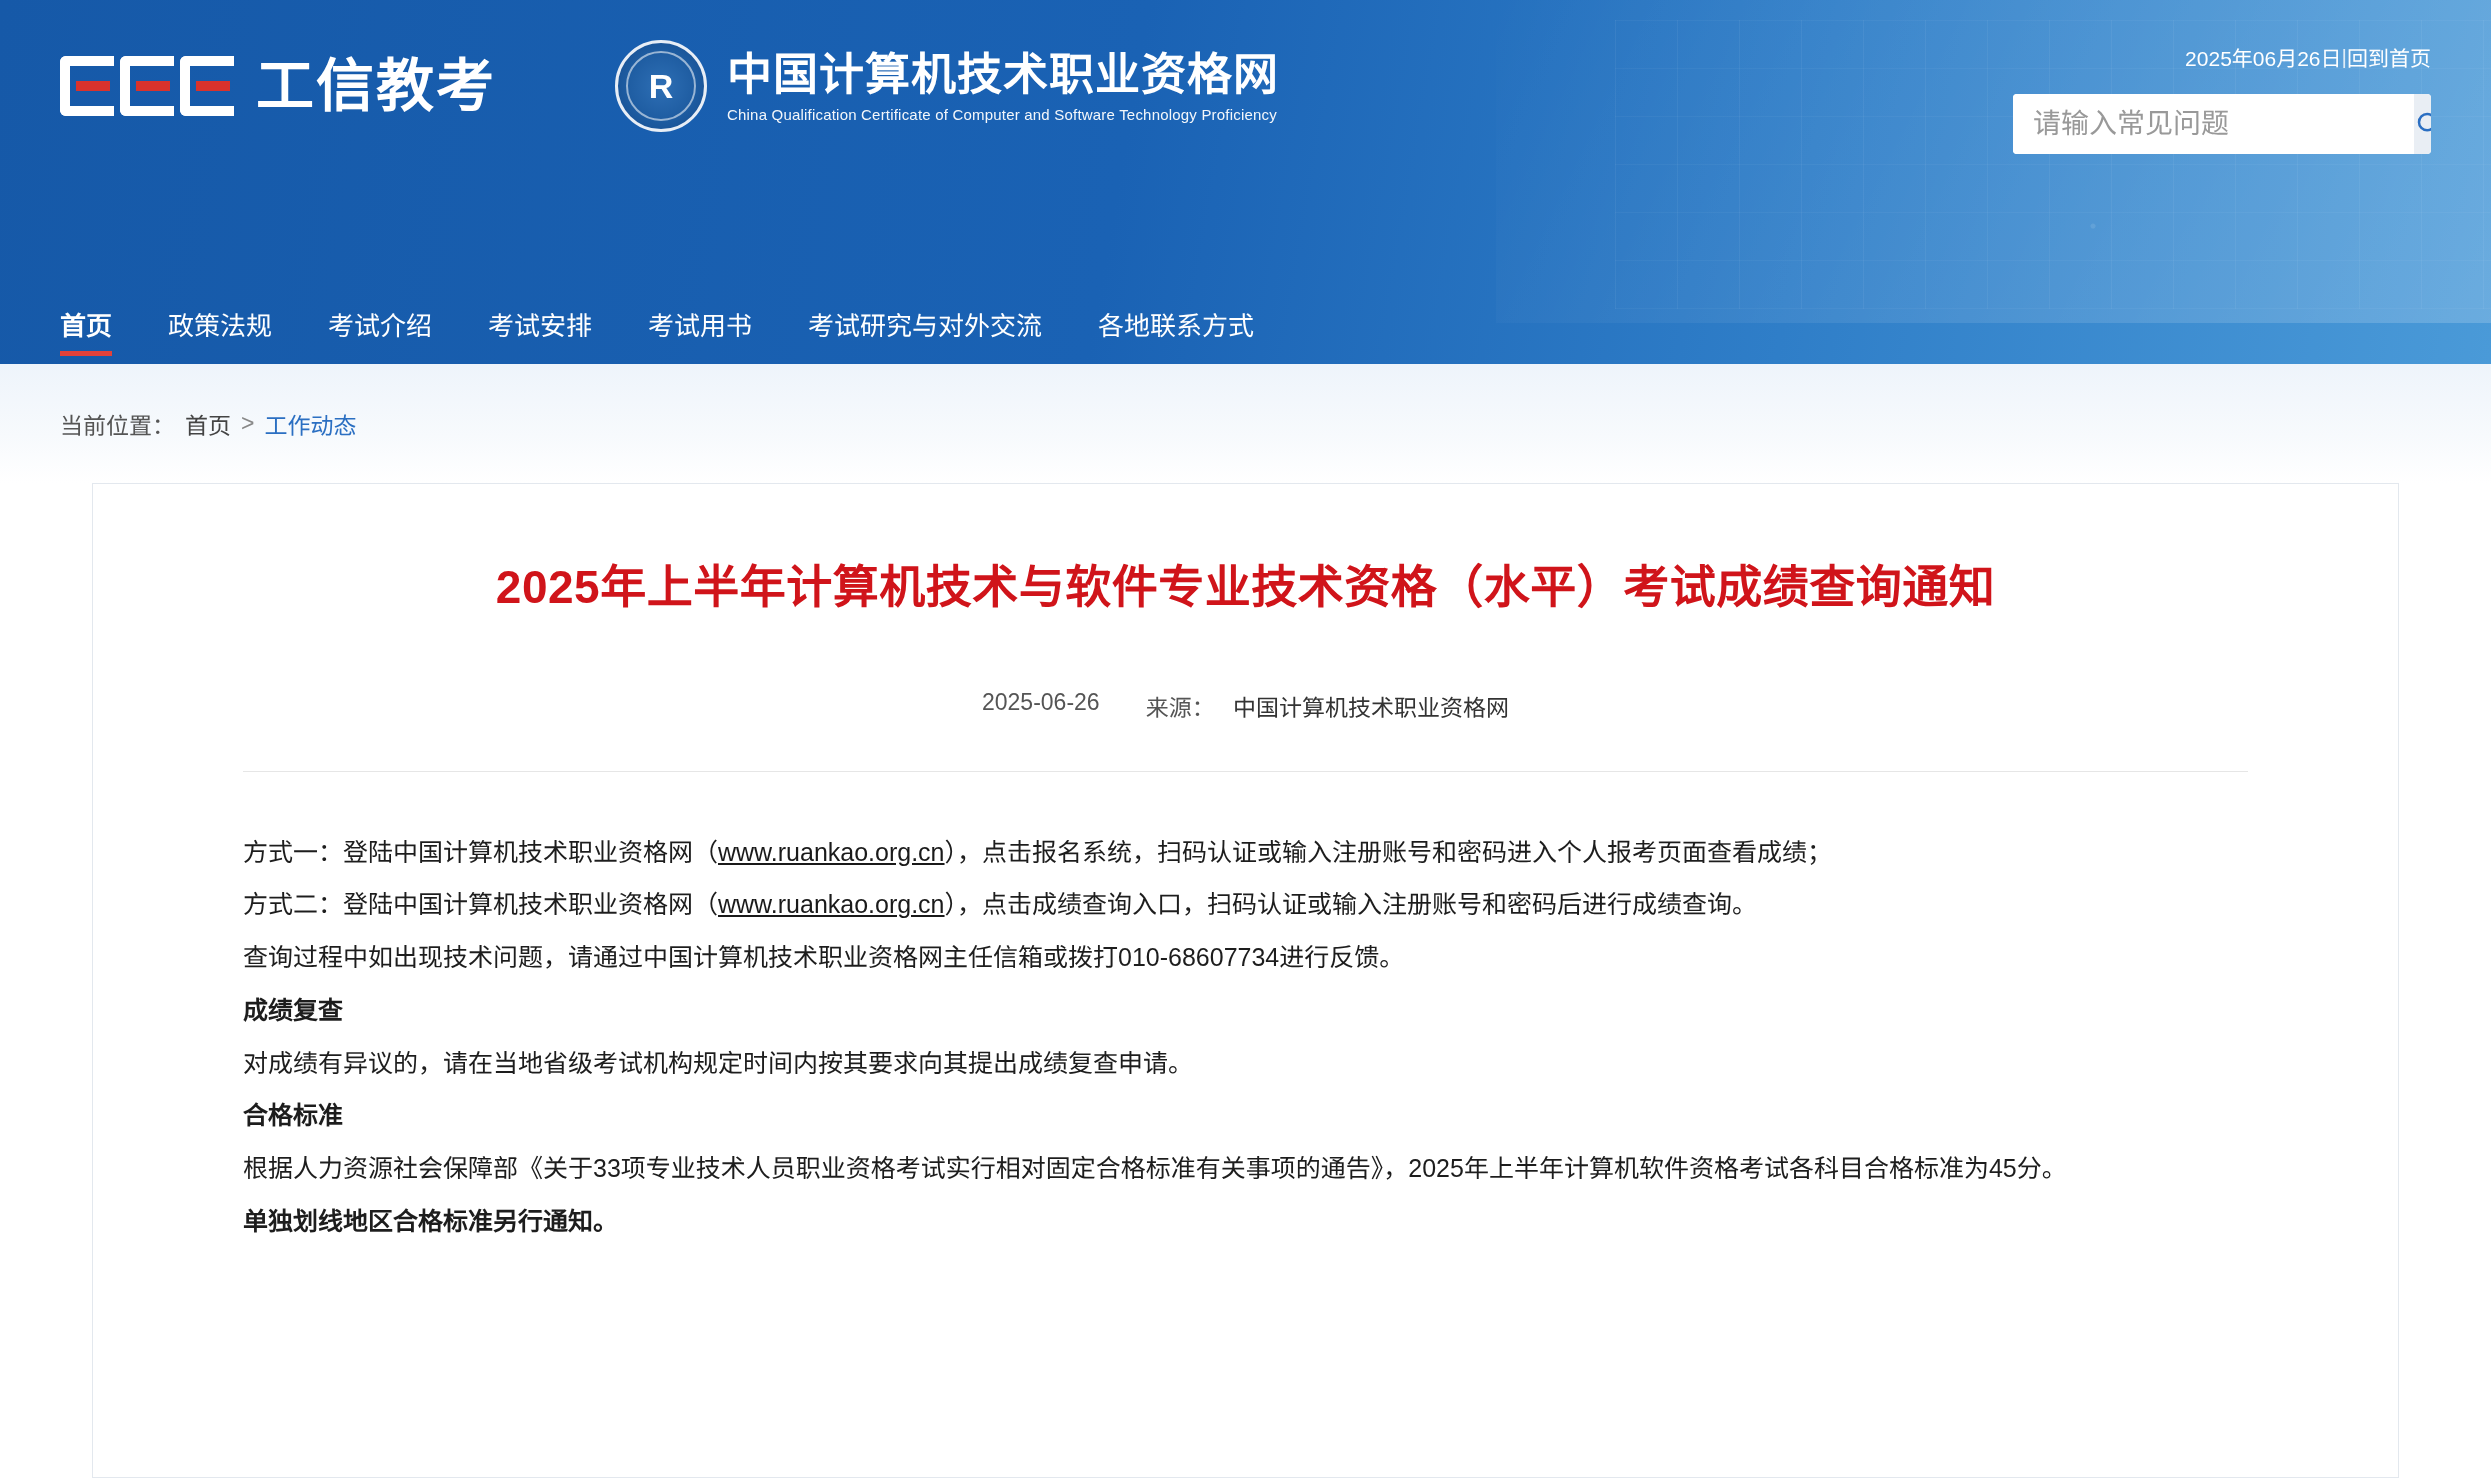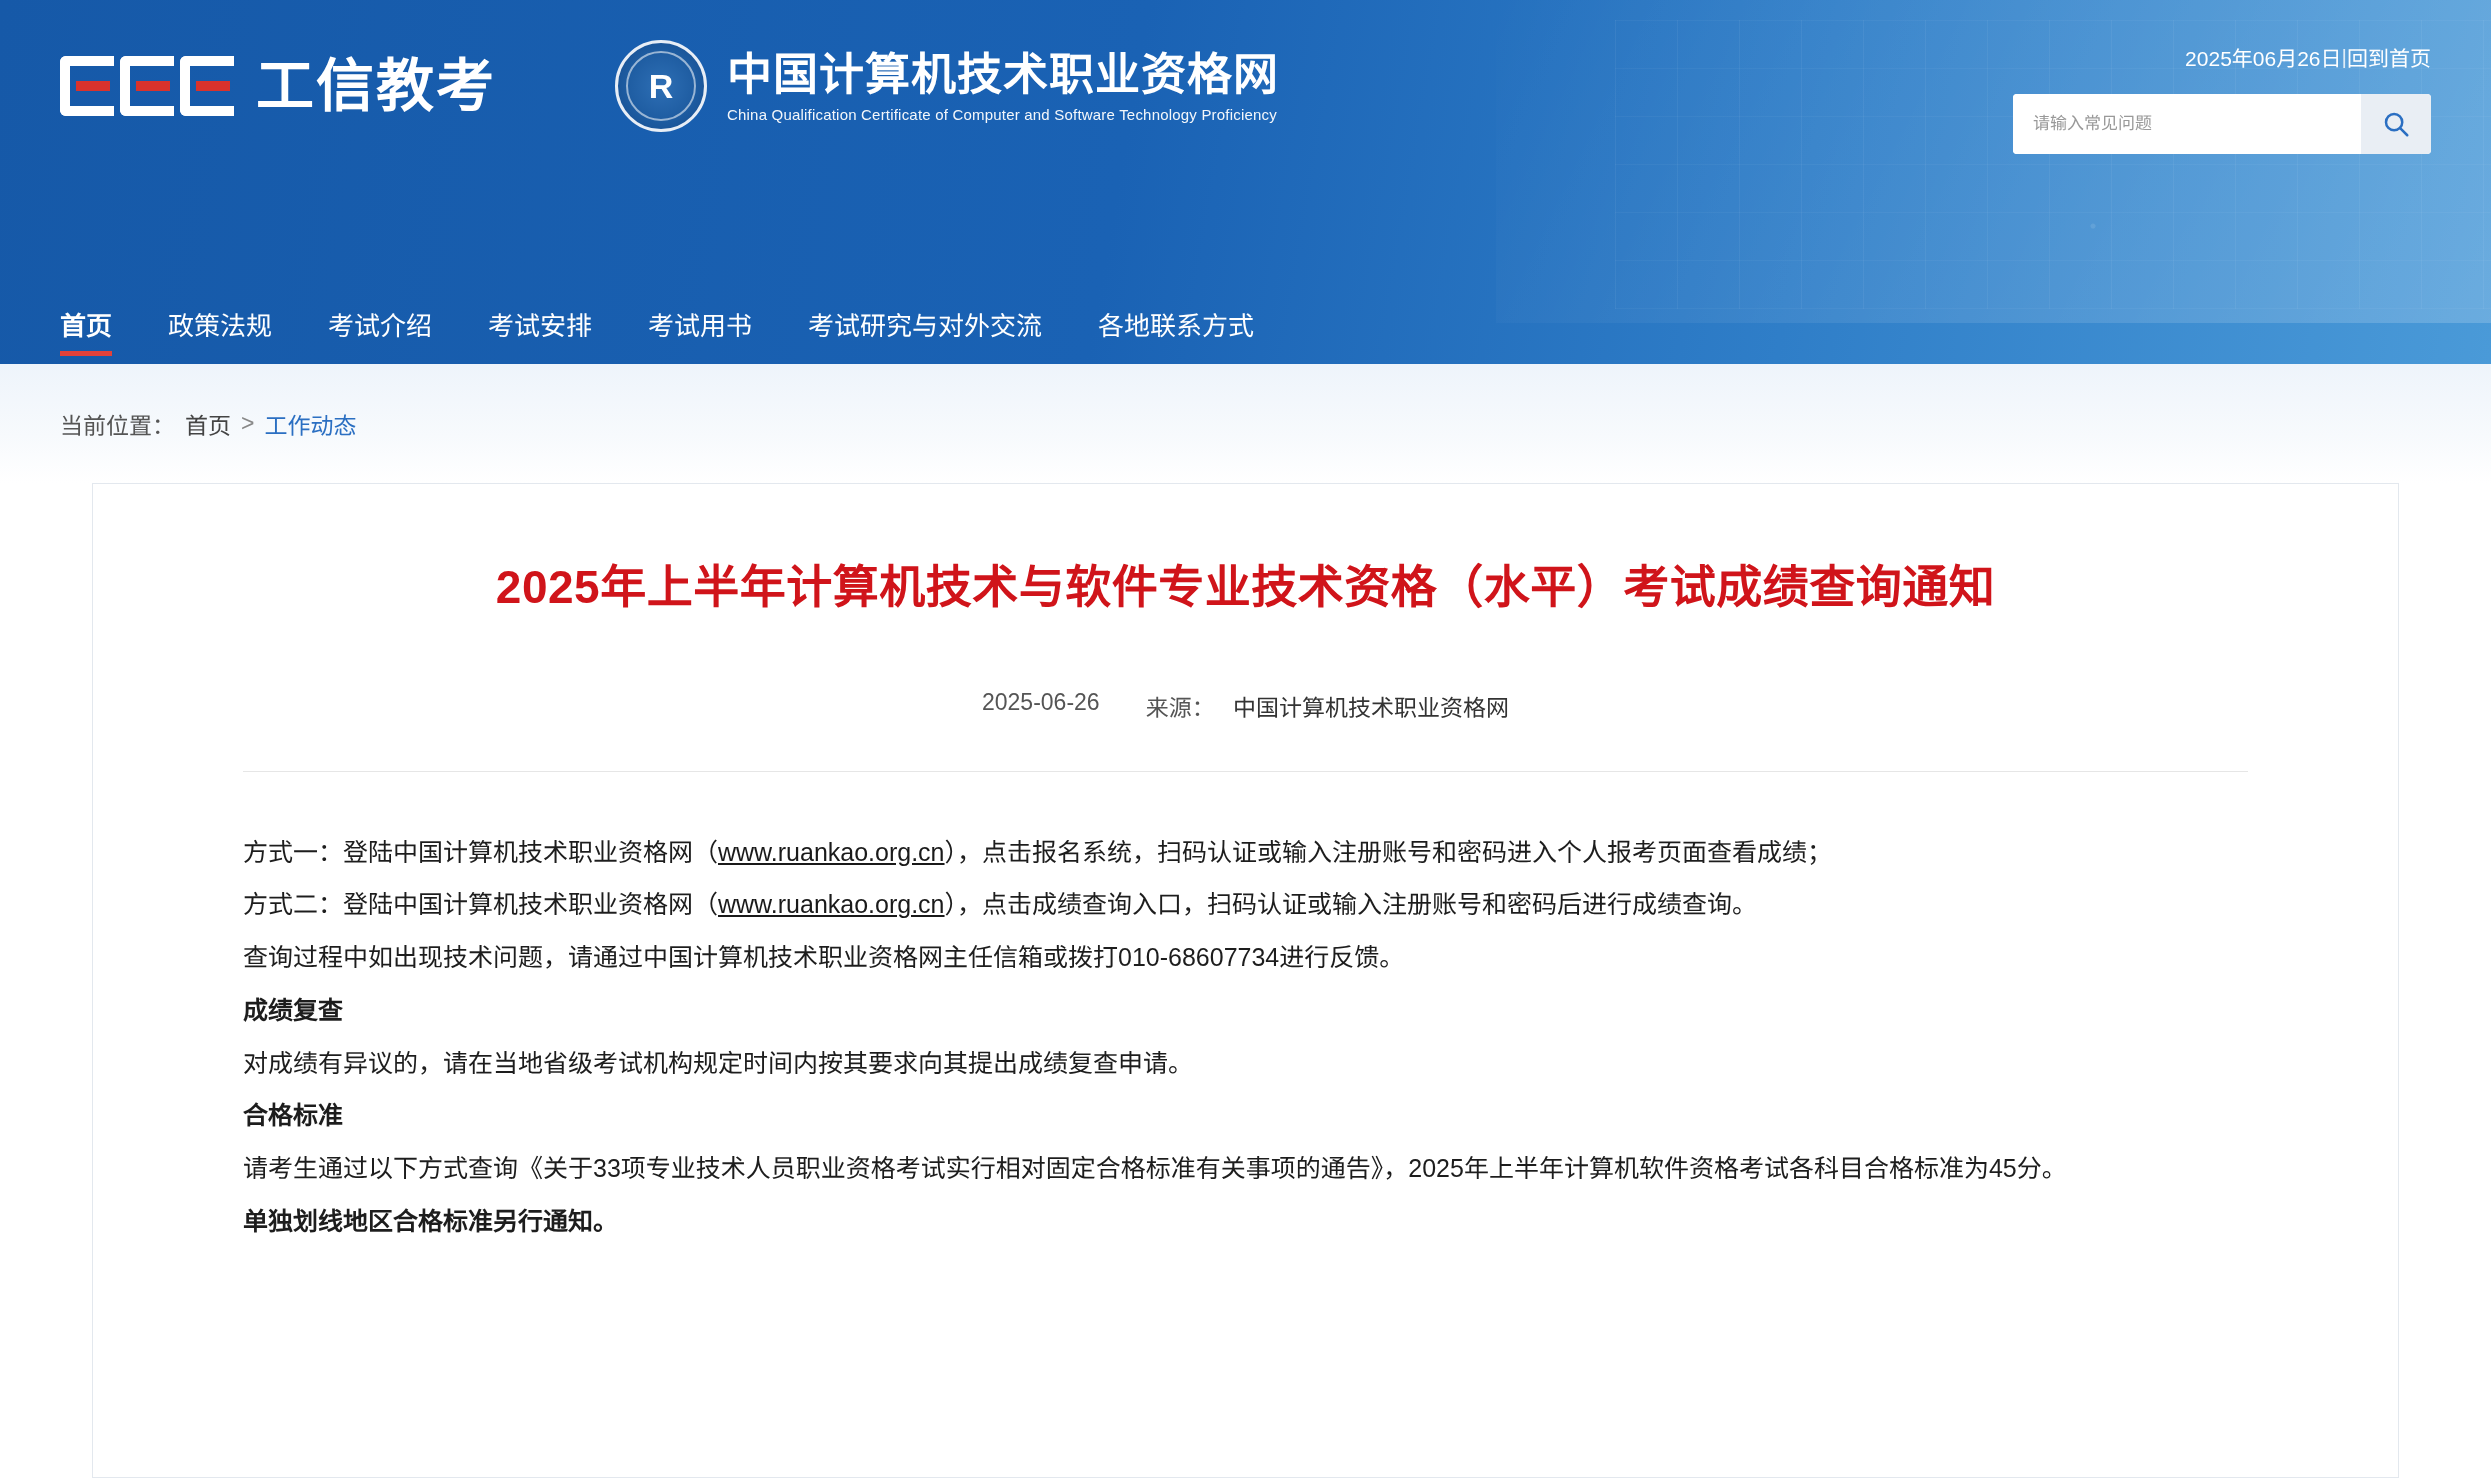--- a/index.html
+++ b/index.html
@@ -142,21 +142,21 @@
     display: flex;
     align-items: center;
     overflow: hidden;
   }
   .search-box input {
     flex: 1;
     height: 100%;
     border: 0;
     outline: none;
     padding: 8px 20px;
-    font-size: 17px;
+    font-size: 28px;
     color: #333;
     font-family: "Liberation Sans", sans-serif;
   }
   .search-box input::placeholder { color: #999; }
   .search-btn {
     width: 70px; height: 100%;
     background: #e9eef4;
     border: 0;
     display: flex;
     align-items: center;
@@ -349,19 +349,19 @@
       <p>
         <span>方式二：登陆中国计算机技术职业资格网（</span><a class="inline-link">www.ruankao.org.cn</a><span>），点击成绩查询入口，扫码认证或输入注册账号和密码后进行成绩查询。</span>
       </p>
 
       <p>查询过程中如出现技术问题，请通过中国计算机技术职业资格网主任信箱或拨打010-68607734进行反馈。</p>
 
       <p><b>成绩复查</b></p>
       <p>对成绩有异议的，请在当地省级考试机构规定时间内按其要求向其提出成绩复查申请。</p>
 
       <p><b>合格标准</b></p>
-      <p>请考生通过以下方式查询《关于33项专业技术人员职业资格考试实行相对固定合格标准有关事项的通告》，2025年上半年计算机软件资格考试各科目合格标准为45分。</p>
+      <p>根据人力资源社会保障部《关于33项专业技术人员职业资格考试实行相对固定合格标准有关事项的通告》，2025年上半年计算机软件资格考试各科目合格标准为45分。</p>
 
       <p><b>单独划线地区合格标准另行通知。</b></p>
     </div>
   </div>
 </div>
 
 
 </body></html>

